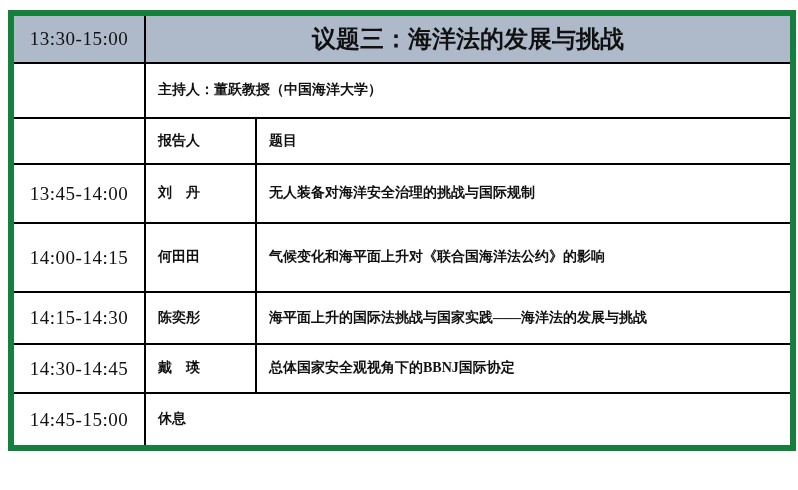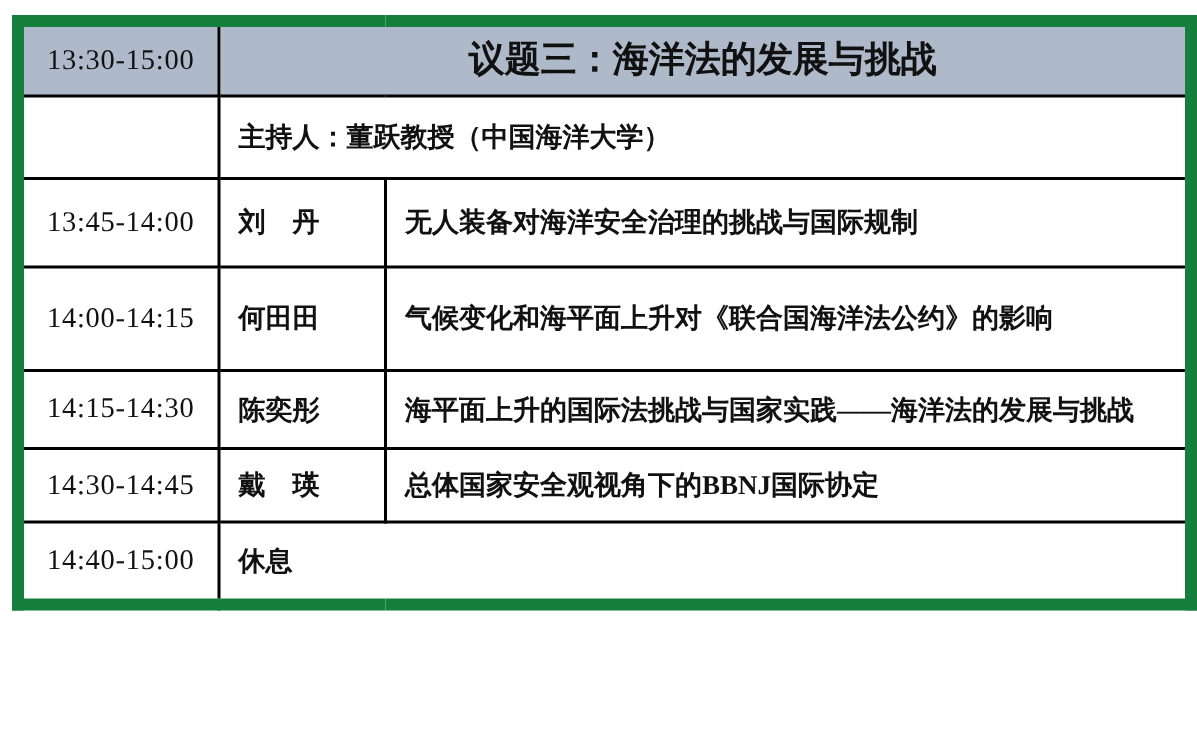--- a/index.html
+++ b/index.html
@@ -13,26 +13,26 @@
   .page {
     position: relative;
     width: 798px; height: 490px;
   }
   table.schedule {
     position: absolute;
     left: 8px; top: 10px;
     width: 782px;
     border-collapse: collapse;
     table-layout: fixed;
-    border: 8px solid #15803d;
+    border: 6px solid #15803d;
   }
   td {
     border: 2px solid #000000;
     vertical-align: middle;
-    font-size: 18px;
+    font-size: 14px;
     line-height: 1.35;
     overflow: hidden;
   }
   .col-time  { width: 134px; }
   .col-name  { width: 111px; }
   .col-topic { width: 537px; }
 
   .time-cell {
     text-align: center;
     font-size: 19px;
@@ -71,20 +71,25 @@
     </colgroup>
     <tbody>
       <tr class="header-row r1">
         <td class="time-cell">13:30-15:00</td>
         <td class="title-cell cn" colspan="2">议题三：海洋法的发展与挑战</td>
       </tr>
       <tr class="r2">
         <td></td>
         <td class="moderator-cell cn" colspan="2">主持人：董跃教授（中国海洋大学）</td>
       </tr>
+      <tr class="r3">
+        <td></td>
+        <td class="colhead-cell cn">报告人</td>
+        <td class="colhead-cell cn">题目</td>
+      </tr>
       <tr class="r5">
         <td class="time-cell">13:45-14:00</td>
         <td class="name-cell cn">刘　丹</td>
         <td class="topic-cell cn">无人装备对海洋安全治理的挑战与国际规制</td>
       </tr>
       <tr class="r6">
         <td class="time-cell">14:00-14:15</td>
         <td class="name-cell cn">何田田</td>
         <td class="topic-cell cn">气候变化和海平面上升对《联合国海洋法公约》的影响</td>
       </tr>
@@ -92,18 +97,18 @@
         <td class="time-cell">14:15-14:30</td>
         <td class="name-cell cn">陈奕彤</td>
         <td class="topic-cell cn">海平面上升的国际法挑战与国家实践——海洋法的发展与挑战</td>
       </tr>
       <tr class="r8">
         <td class="time-cell">14:30-14:45</td>
         <td class="name-cell cn">戴　瑛</td>
         <td class="topic-cell cn">总体国家安全观视角下的BBNJ国际协定</td>
       </tr>
       <tr class="r9">
-        <td class="time-cell">14:40-15:00</td>
+        <td class="time-cell">14:45-15:00</td>
         <td class="break-cell cn" colspan="2">休息</td>
       </tr>
     </tbody>
   </table>
 </div>
 
 </body></html>

